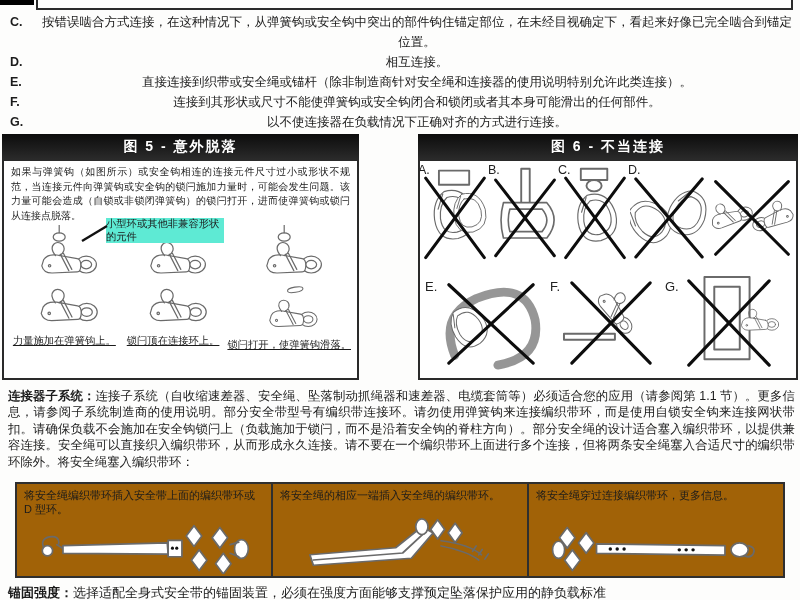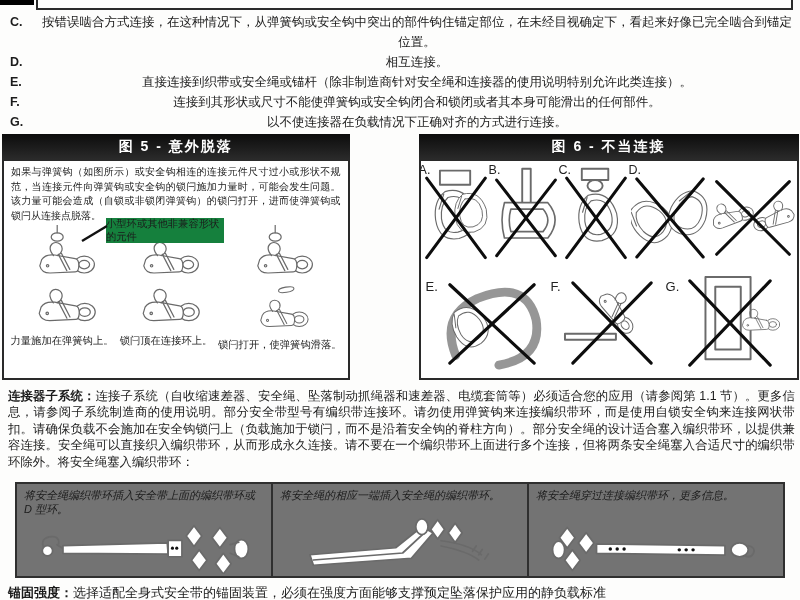--- a/index.html
+++ b/index.html
@@ -11,53 +11,53 @@
   .top-box-remnant{position:absolute;left:36px;top:-8px;width:753px;height:16px;
         border-left:2px solid #2b2b2b;border-right:2px solid #2b2b2b;border-bottom:2px solid #2b2b2b;}
 
   
   .abc-list{position:absolute;left:10px;top:12px;right:4px;font-size:12.5px;line-height:20px;}
   .abc-item{display:flex;}
   .abc-letter{flex:0 0 28px;font-weight:bold;}
   .abc-text{flex:1;text-align:center;}
 
   
-  .fig-row{position:absolute;left:2px;top:134px;width:796px;height:246px;display:flex;gap:21px;}
+  .fig-row{position:absolute;left:2px;top:134px;width:796px;height:246px;display:flex;gap:11px;justify-content:flex-end;}
   .fig-panel{display:flex;flex-direction:column;}
   .fig5{width:393px;}
   .fig6{flex:1;margin-left:48px;}
   .fig-header{height:25px;background:linear-gradient(#0c0c0c,#2a2a2a);color:#fff;font-weight:bold;
         font-size:14px;display:flex;align-items:center;justify-content:center;letter-spacing:2px;}
   .fig-body{flex:1;border:2px solid #2a2a2a;background:#fff;position:relative;overflow:hidden;}
 
   
   .fig5-desc{padding:4px 7px 0 7px;font-size:10px;line-height:14.6px;text-align:justify;}
-  .hook-grid{display:flex;padding:2px 6px 0 6px;}
+  .hook-grid{display:flex;padding:2px 6px 0 6px;text-decoration:underline;}
   .hook-col{flex:1;display:flex;flex-direction:column;align-items:center;}
   .hook-svg{display:block;}
   .hook-cap{font-size:10.3px;margin-top:1px;white-space:nowrap;}
-  .fig5-annot{position:absolute;left:102px;top:57px;width:118px;font-size:10.3px;line-height:12.5px;background:#15803d;}
+  .fig5-annot{position:absolute;left:102px;top:57px;width:118px;font-size:10.3px;line-height:12.5px;background:#5eead4;}
   .annot-arrow{position:absolute;left:76px;top:62px;}
 
   
   .f6-rows{display:flex;flex-direction:column;height:100%;}
   .f6-row{display:flex;justify-content:space-around;align-items:flex-start;}
   .f6-row1{margin-top:4px;}
   .f6-row2{margin-top:2px;justify-content:space-evenly;}
   .f6-cell{position:relative;}
   .f6-label{position:absolute;left:-2px;top:-2px;font-size:12.5px;color:#222;background:transparent;z-index:2;}
   .f6-label2{position:absolute;left:-12px;top:6px;font-size:13px;color:#222;z-index:2;}
 
   
   .subsys{position:absolute;left:8px;top:388px;right:5px;font-size:12.4px;line-height:16.4px;text-align:justify;}
   .lead{font-weight:bold;}
 
   
   .steps{position:absolute;left:15px;top:482px;width:766px;height:92px;display:flex;
-        border:2px solid #2f2f2f;background:#737373;font-style:italic;}
+        border:2px solid #2f2f2f;background:#a16207;}
   .step-cell{flex:1;padding:4px 7px 2px 7px;border-right:2px solid #2f2f2f;display:flex;flex-direction:column;}
   .step-cell:last-child{border-right:none;}
   .step-cap{font-size:11px;line-height:14px;}
   .step-art{margin-top:auto;}
 
   
   .anchor-line{position:absolute;left:8px;top:584px;right:8px;font-size:13px;line-height:17px;}
 
   .lineart{stroke:#6a6a6a;stroke-width:2;fill:none;stroke-linecap:round;stroke-linejoin:round;}
   .xmark{stroke:#0d0d0d;stroke-width:3.2;stroke-linecap:round;}

